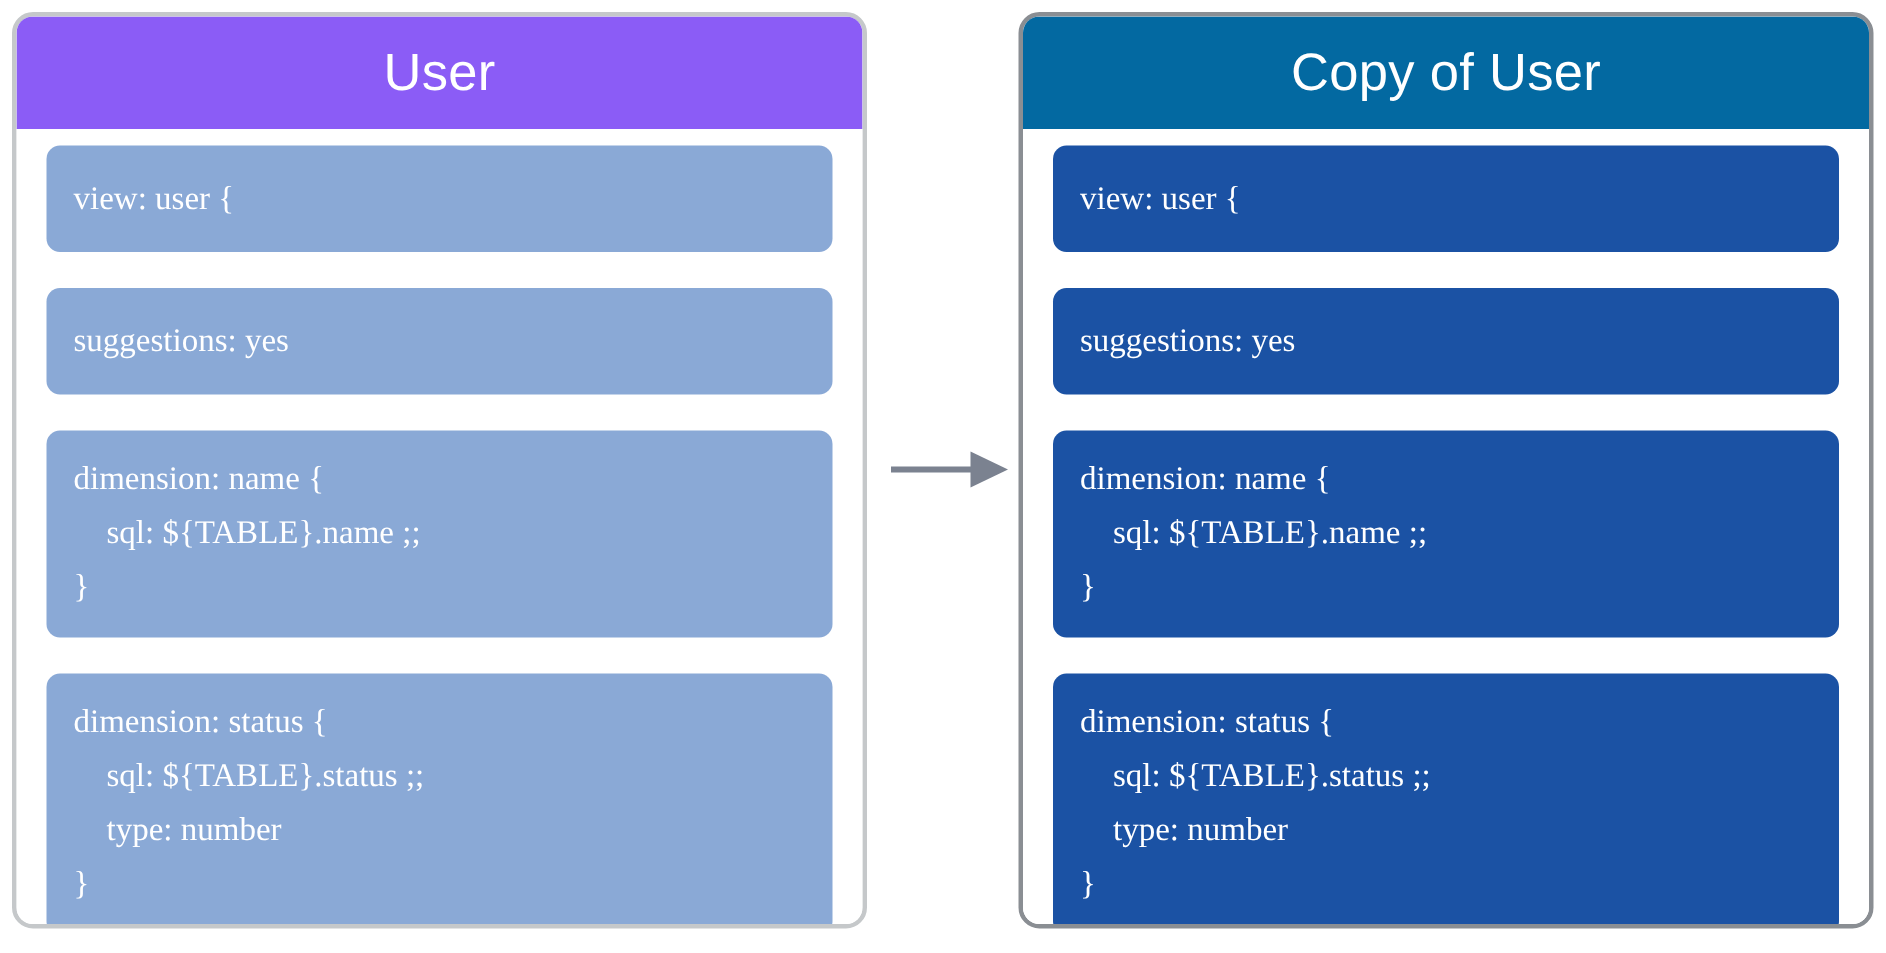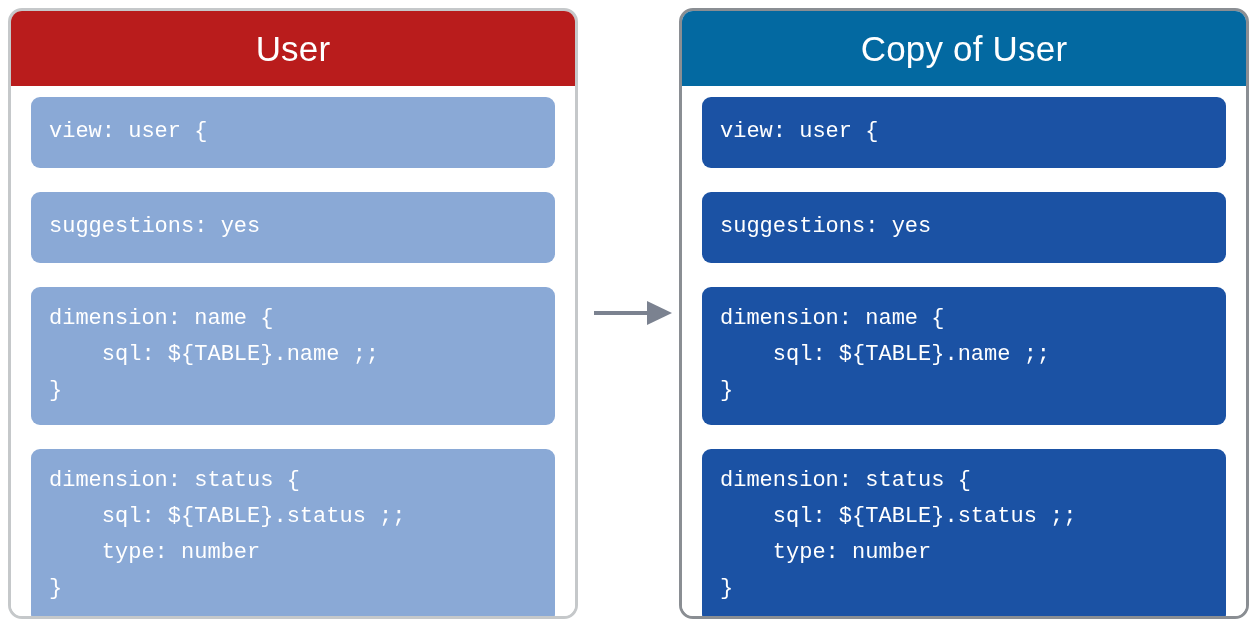--- a/index.html
+++ b/index.html
@@ -42,21 +42,21 @@
     border: 3px solid #8a8e93;
   }
 
   .card-header {
     height: 75px;
     display: flex;
     align-items: center;
     justify-content: center;
     box-sizing: border-box;
   }
-  .card-source .card-header { background: #b91c1c; }
+  .card-source .card-header { background: #8b5cf6; }
   .card-copy   .card-header { background: #0369a1; }
 
   .card-title {
     color: #ffffff;
     font-size: 35px;
     font-weight: 400;
     letter-spacing: 0.2px;
     line-height: 1;
     white-space: nowrap;
   }
@@ -68,21 +68,21 @@
     height: 530px;
   }
 
   
   .code-block {
     border-radius: 9px;
     box-sizing: border-box;
     padding: 14px 18px 16px 18px;
     margin-bottom: 24px;
     color: #ffffff;
-    font-family: Liberation Mono, monospace;
+    font-family: Liberation Serif, serif;
     font-size: 22px;
     line-height: 36px;
     white-space: pre;
     overflow: hidden;
   }
   .card-source .code-block { background: #8aa9d6; }
   .card-copy   .code-block { background: #1b52a4; }
 
   .code-block.single { padding-top: 17px; padding-bottom: 18px; }
 

